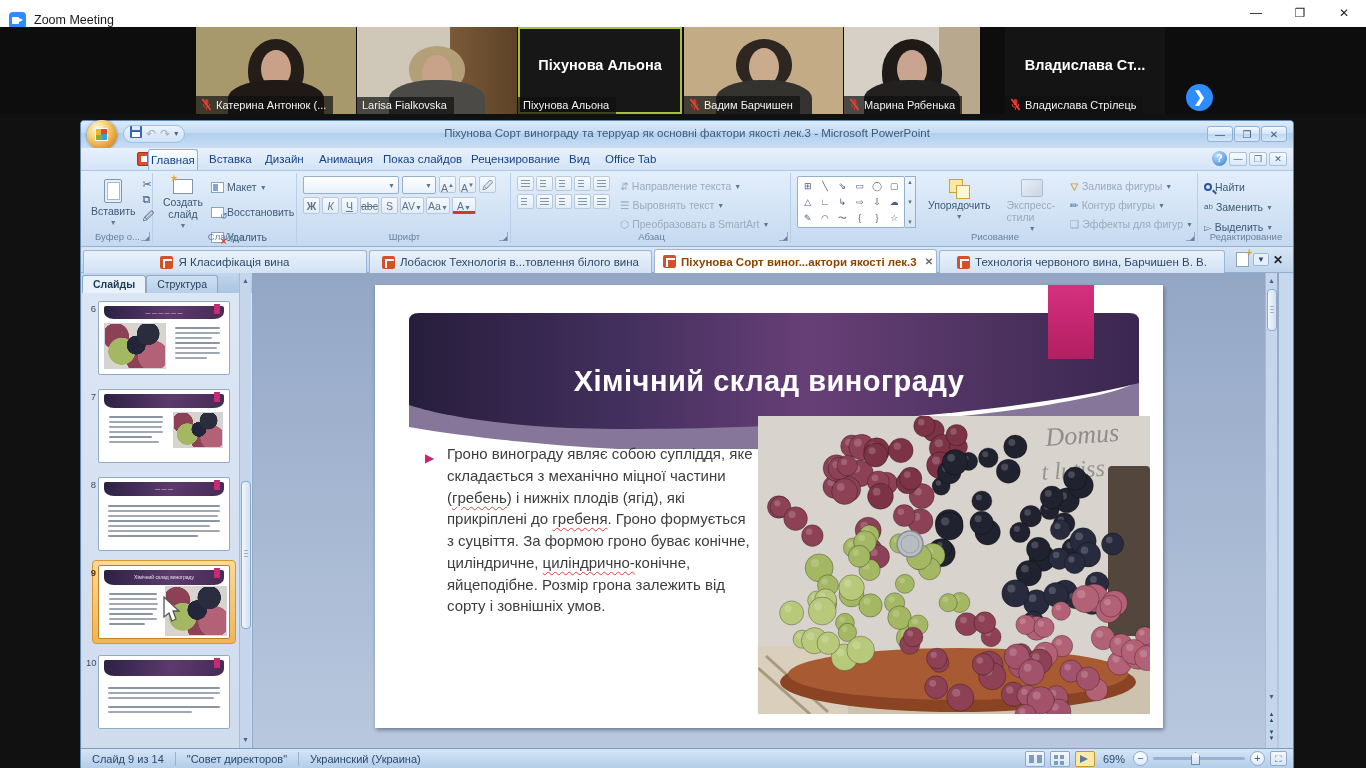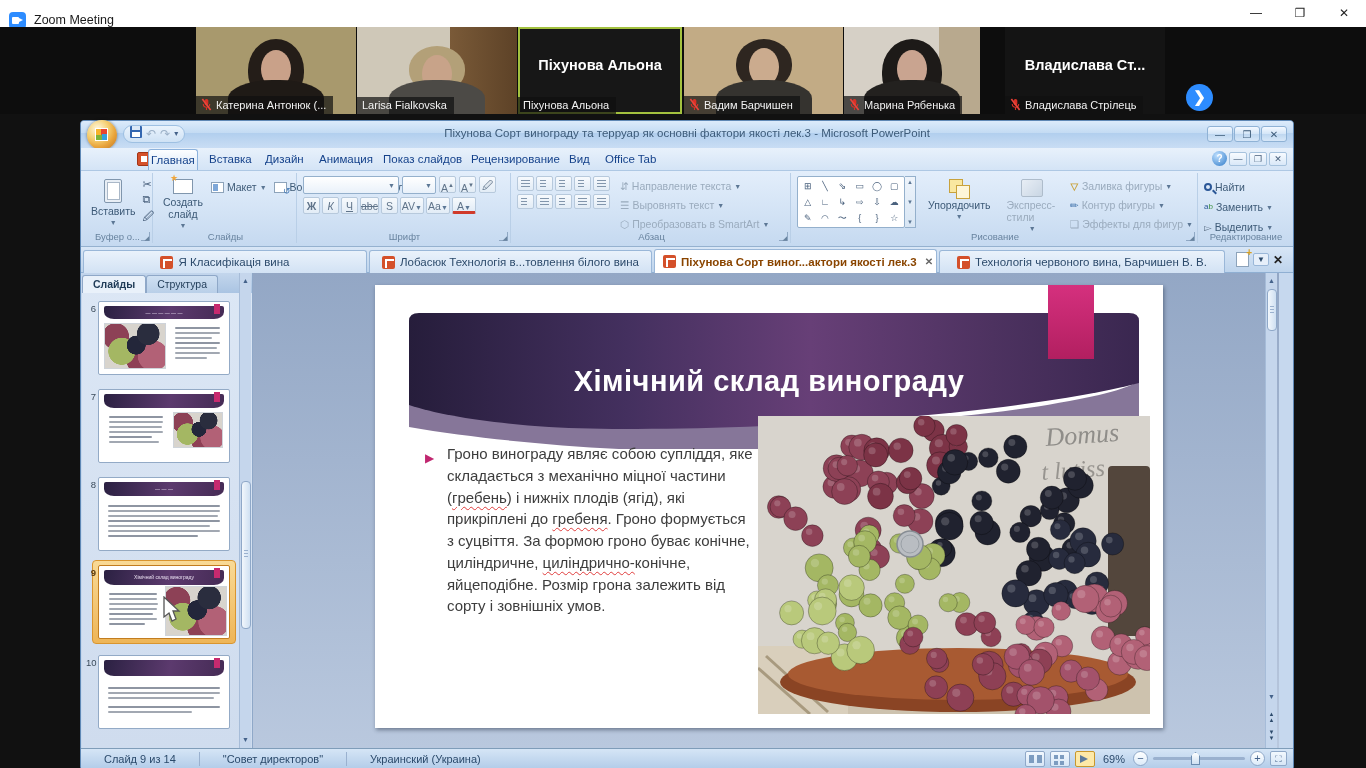--- a/index.html
+++ b/index.html
@@ -189,21 +189,21 @@
   #main-scroll{position:absolute;right:2px;top:0;width:12px;height:475px;background:#c5d6ec;border-left:1px solid #a6bcd8}
   #main-thumb{position:absolute;left:1px;top:16px;width:10px;height:42px;border-radius:4px;cursor:pointer;
     background:linear-gradient(90deg,#f2f7fc,#cfe0f2);border:1px solid #8fa8c8}
   #main-thumb::after{content:"";position:absolute;left:2px;right:2px;top:16px;height:8px;
     background:repeating-linear-gradient(#9ab1cf 0 1px,transparent 1px 3px)}
   .dblarrow{position:absolute;left:0;width:11px;text-align:center;font-size:6px;line-height:6px;color:#2c4a6b;cursor:pointer}
 
   
   #statusbar{position:absolute;left:0;top:627px;width:100%;height:20px;border-top:1px solid #7f9db9;
     background:linear-gradient(#d5e5f6,#b4cde9);display:flex;align-items:center;font-size:11px;color:#2b4a6b}
-  .sseg{padding:0 23px;cursor:default;white-space:nowrap}
+  .sseg{padding:0 11px;cursor:default;white-space:nowrap}
   .ssep{width:1px;height:14px;background:#9ab1cf}
   #sb-right{margin-left:auto;display:flex;align-items:center;gap:5px;padding-right:6px}
   .viewbtn{width:20px;height:16px;border:1px solid #8fa8c8;border-radius:2px;background:linear-gradient(#f2f8fe,#d7e6f6);
     position:relative;cursor:pointer}
   .viewbtn.pressed{background:#fde9a8;border-color:#c8972e}
   .vb-normal::after{content:"";position:absolute;left:3px;top:3px;width:5px;height:8px;background:#7d9cc0;box-shadow:8px 0 0 #7d9cc0}
   .vb-sorter::after{content:"";position:absolute;left:3px;top:3px;width:4px;height:4px;background:#7d9cc0;
     box-shadow:6px 0 0 #7d9cc0,0 6px 0 #7d9cc0,6px 6px 0 #7d9cc0}
   .vb-show::after{content:"";position:absolute;left:4px;top:3px;border-left:8px solid #5c7a9c;border-top:4px solid transparent;border-bottom:4px solid transparent}
   .zoombtn{width:15px;height:15px;border-radius:50%;border:1px solid #8fa8c8;background:linear-gradient(#fff,#dcebf9);
@@ -374,21 +374,21 @@
       <div class="launcher"></div>
     </div>
 
     <div class="grp" style="left:74px;width:142px">
       <div style="display:flex;gap:4px">
         <div class="bigbtn" style="width:52px;text-align:center">
           <div class="slide-ico"></div>
           <span>Создать слайд</span>
             <span class="caret">▼</span>
         </div>
-        <div style="display:flex;flex-direction:row;gap:7px;padding-top:2px">
+        <div style="display:flex;flex-direction:column;gap:7px;padding-top:2px">
           <div class="smallrow">
               <span class="mini-ico blue"></span>
               <span>Макет</span>
               <span class="caret">▼</span>
             </div>
           <div class="smallrow">
               <span class="mini-ico refresh"></span>
               <span>Восстановить</span>
             </div>
           <div class="smallrow">

